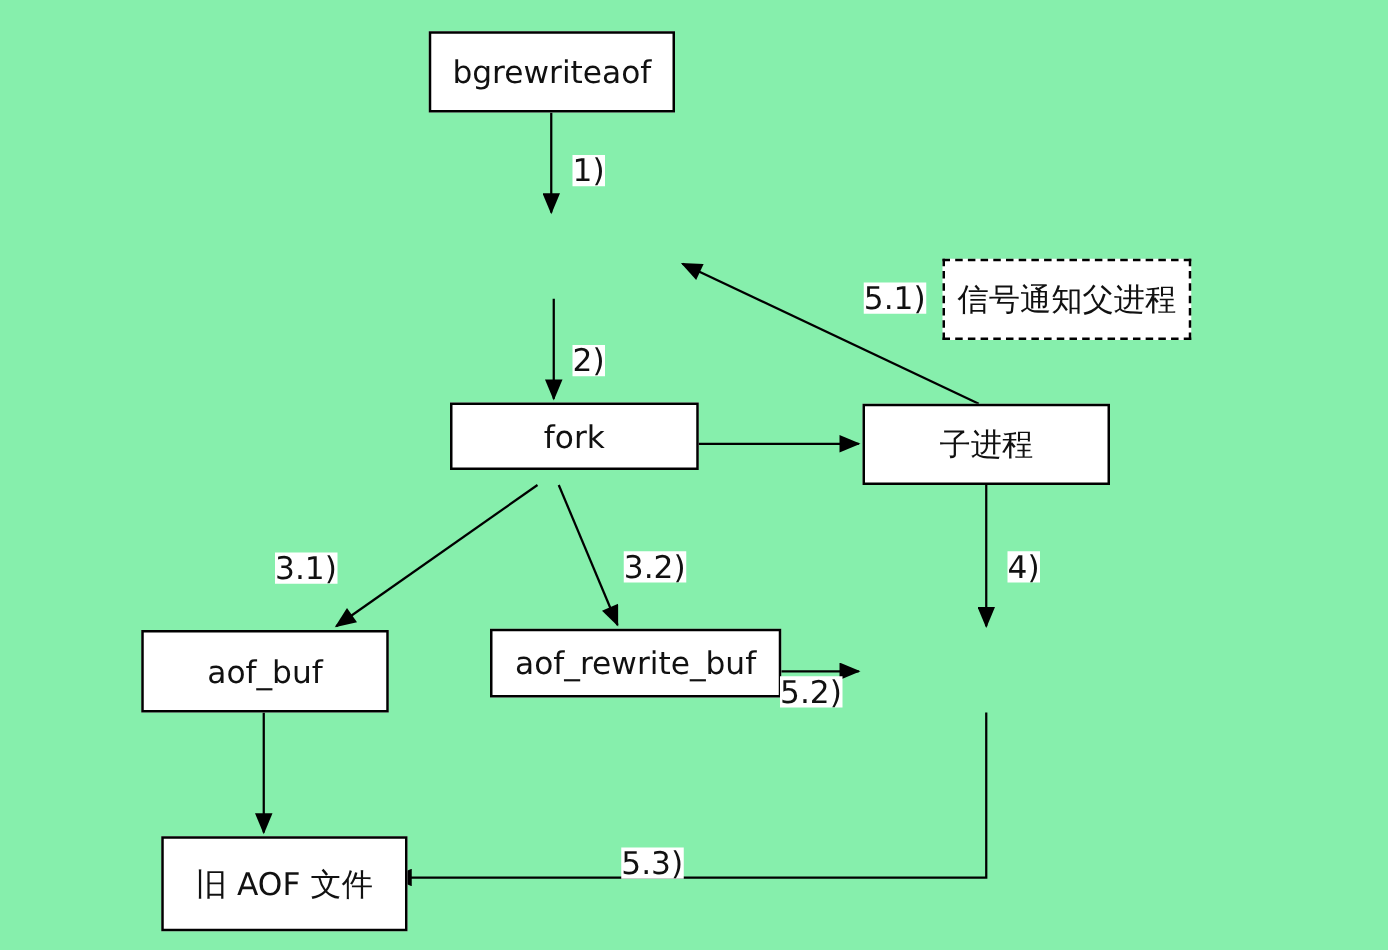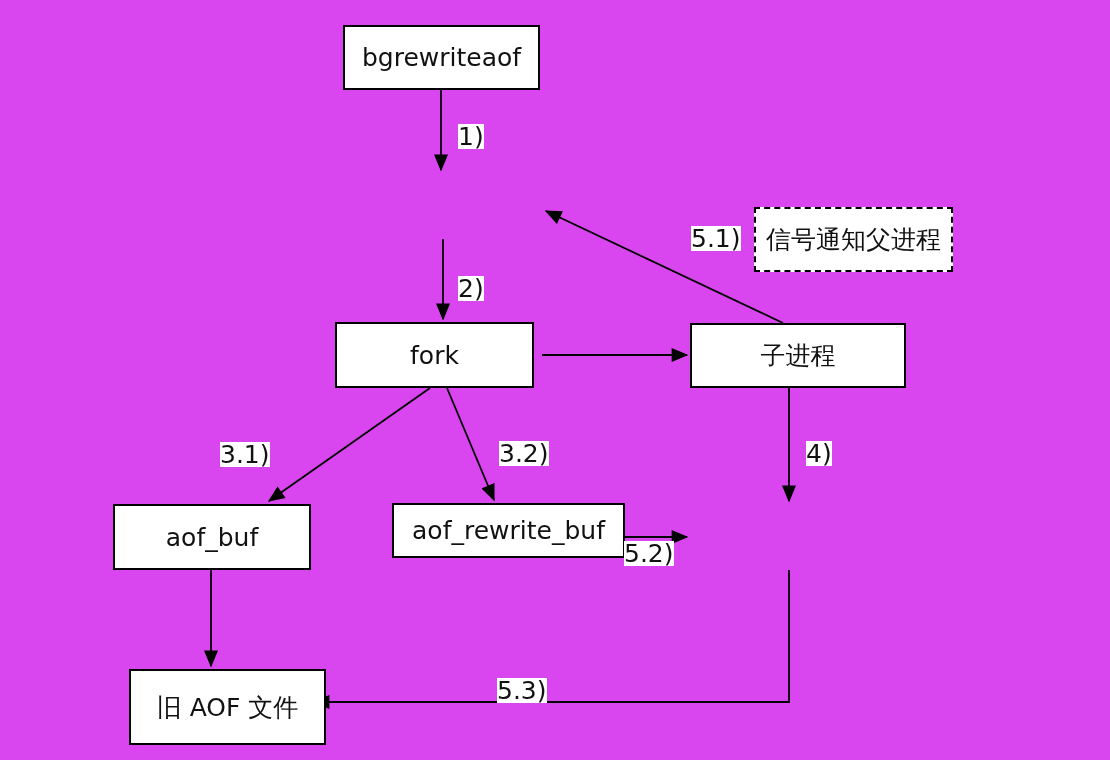--- a/index.html
+++ b/index.html
@@ -4,21 +4,21 @@
 <style>
   html, body {
     margin: 0;
     padding: 0;
     background: #ffffff;
   }
   #canvas {
     position: relative;
     width: 1110px;
     height: 760px;
-    background: #d946ef;
+    background: #86efac;
     font-family: "DejaVu Sans", "Liberation Sans", sans-serif;
     color: #111111;
     overflow: hidden;
   }
   #edges {
     position: absolute;
     left: 0;
     top: 0;
     width: 1110px;
     height: 760px;
@@ -41,22 +41,22 @@
   .edge-label {
     position: absolute;
     font-size: 25px;
     line-height: 1;
     white-space: nowrap;
     background: #ffffff;
   }
   
   #n-bgrewriteaof   { left: 343px; top: 25px;  width: 197px; height: 65px; }
   #n-parent         { left: 343px; top: 174px; width: 199px; height: 65px; }
-  #n-fork           { left: 335px; top: 322px; width: 199px; height: 66px; text-align: center; }
-  #n-child          { left: 690px; top: 323px; width: 216px; height: 65px; }
+  #n-fork           { left: 360px; top: 322px; width: 199px; height: 54px; text-align: center; }
+  #n-child          { left: 690px; top: 323px; width: 198px; height: 65px; }
   #n-signal         { left: 754px; top: 207px; width: 199px; height: 65px; }
   #n-aofbuf         { left: 113px; top: 504px; width: 198px; height: 66px; }
   #n-aofrewritebuf  { left: 392px; top: 503px; width: 233px; height: 55px; }
   #n-newaof         { left: 690px; top: 504px; width: 198px; height: 66px; }
   #n-oldaof         { left: 129px; top: 669px; width: 197px; height: 76px; }
   
   #l-step1  { left: 458px; top: 124px; }
   #l-step2  { left: 458px; top: 276px; }
   #l-step31 { left: 220px; top: 442px; }
   #l-step32 { left: 499px; top: 441px; }

